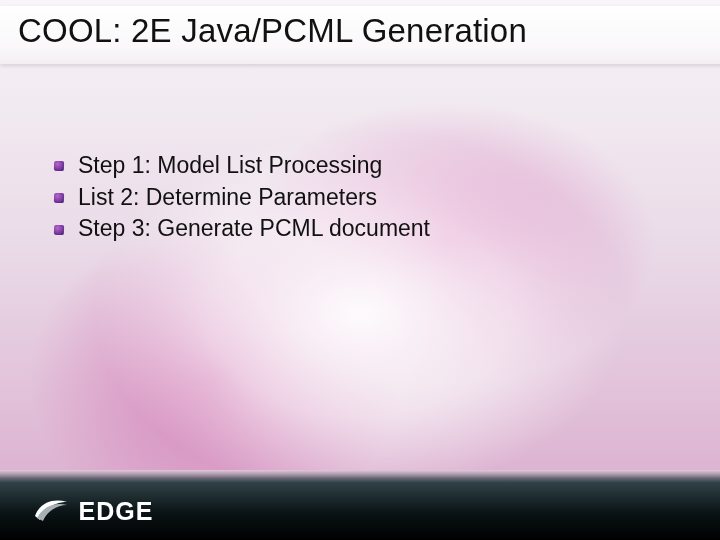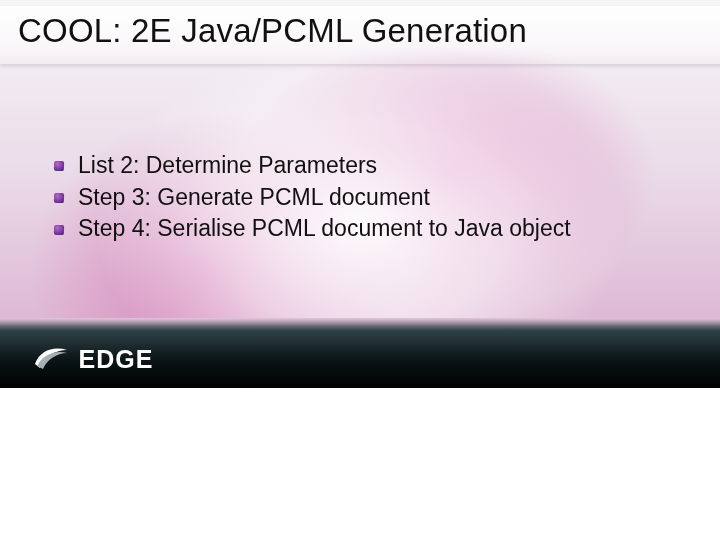--- a/index.html
+++ b/index.html
@@ -1,16 +1,16 @@
 <!DOCTYPE html>
 <html><head>
 <meta charset="utf-8">
 <style>
   html,body{margin:0;padding:0;width:720px;height:540px;overflow:hidden;font-family:Verdana,Geneva,sans-serif}
-  .slide{position:relative;width:720px;height:388px;
+  .slide{position:relative;width:720px;height:540px;
     background:
       radial-gradient(ellipse 380px 260px at 50% 58%, rgba(255,255,255,.95) 0%, rgba(255,255,255,.55) 40%, rgba(232,170,210,0) 70%),
       radial-gradient(ellipse 300px 200px at 62% 45%, rgba(210,90,170,.55) 0%, rgba(210,90,170,0) 70%),
       radial-gradient(ellipse 260px 220px at 30% 70%, rgba(200,60,150,.45) 0%, rgba(200,60,150,0) 72%),
       linear-gradient(180deg,#f7f5f7 0%,#eadbe8 45%,#d9a8cb 100%)}
   .title-bar{position:absolute;left:0;top:6px;width:720px;padding:6px 0 14px 18px;
     background:linear-gradient(180deg,rgba(255,255,255,.92),rgba(255,255,255,.55) 70%,rgba(255,255,255,0));
     box-shadow:0 2px 4px rgba(0,0,0,.12)}
   .title{font-size:33px;letter-spacing:.2px;color:#111;font-weight:400}
   .body{position:absolute;left:54px;top:150px;width:600px;color:#111;font-size:23px;line-height:1.38}
@@ -30,23 +30,23 @@
 </head>
 <body>
 
 <div class="slide">
 
   <div class="title-bar">
     <div class="title">COOL: 2E Java/PCML Generation</div>
   </div>
 
   <div class="body">
+    <div class="item"><span>Step 1: Model List Processing</span></div>
     <div class="item"><span>List 2: Determine Parameters</span></div>
     <div class="item"><span>Step 3: Generate PCML document</span></div>
-    <div class="item"><span>Step 4: Serialise PCML document to Java object</span></div>
   </div>
 
   <div class="footer">
     <div class="logo">
       <span class="swoosh">
         <svg width="34" height="26" viewBox="0 0 34 26">
           <path d="M1 20 C 6 6, 20 2, 33 6 C 22 6, 10 12, 6 24 Z" fill="#fff"></path>
           <path d="M3 22 C 9 10, 22 6, 33 9 C 24 9, 13 15, 9 25 Z" fill="#a7b0b5"></path>
         </svg>
       </span>

